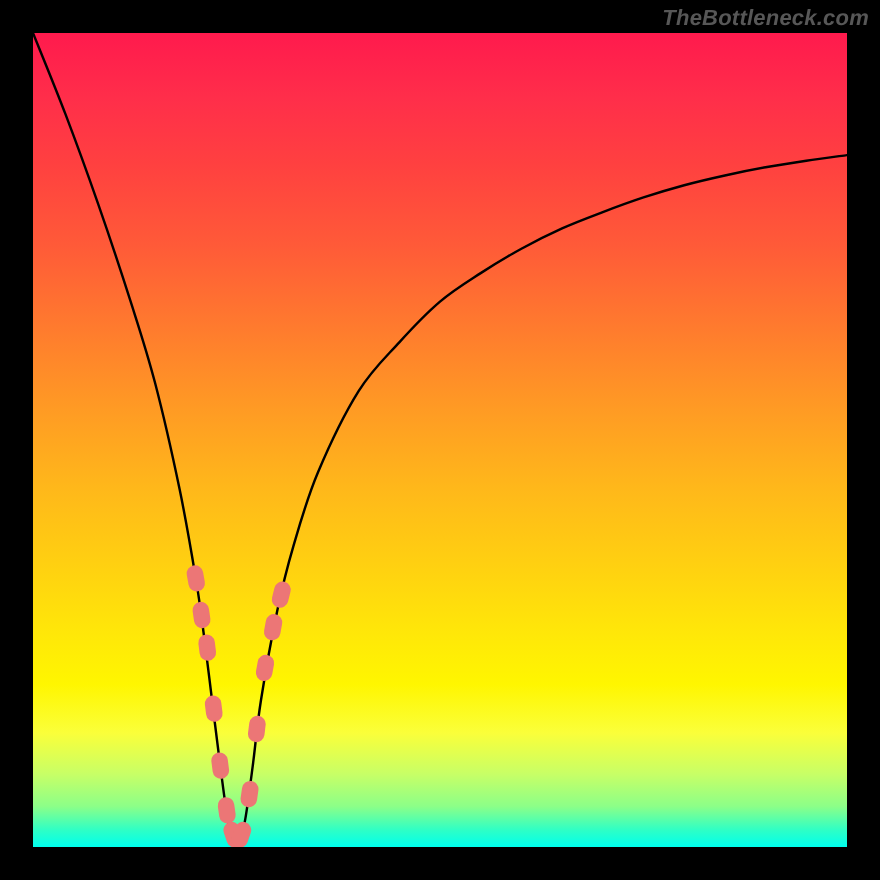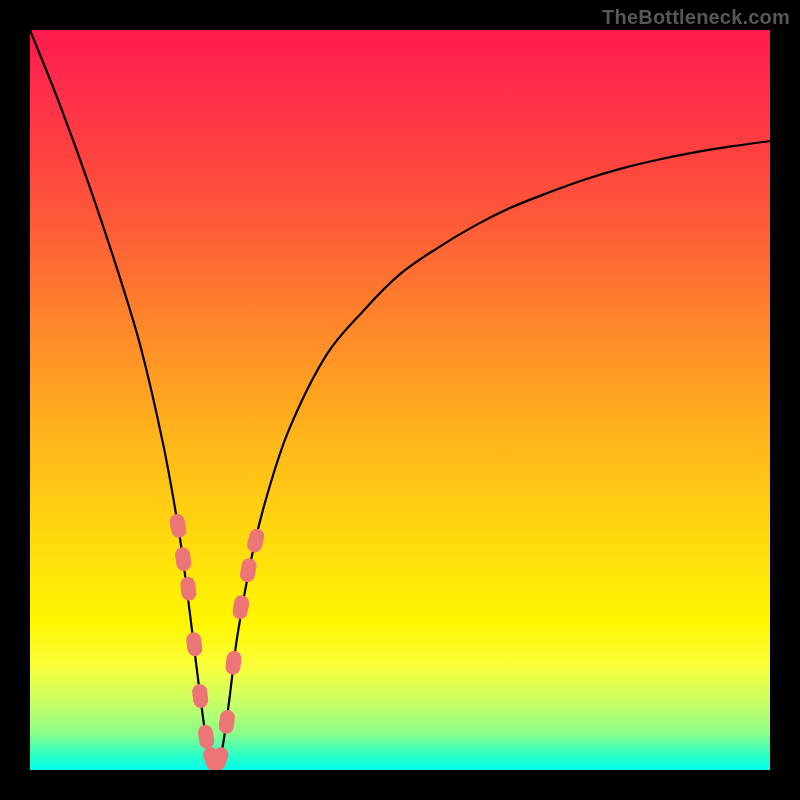--- a/index.html
+++ b/index.html
@@ -55,20 +55,21 @@
   }
   .watermark {
     position: absolute;
     top: 6px;
     right: 10px;
     color: #575757;
     font-size: 20px;
     font-weight: 600;
     letter-spacing: 0.2px;
     user-select: none;
+    font-style: italic;
   }
 </style>
 </head>
 <body>
 
 <div class="frame">
 
   <div class="plot-area">
     <div class="gradient"></div>
     <svg class="curves" viewBox="0 0 740 740" preserveAspectRatio="none">

